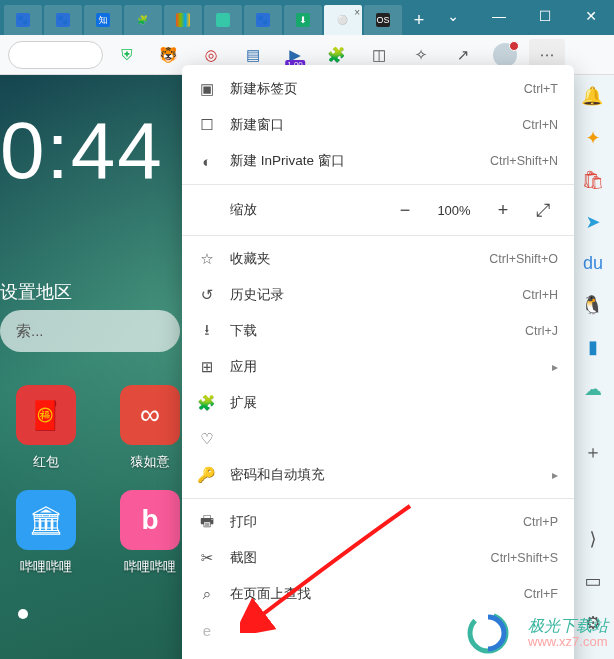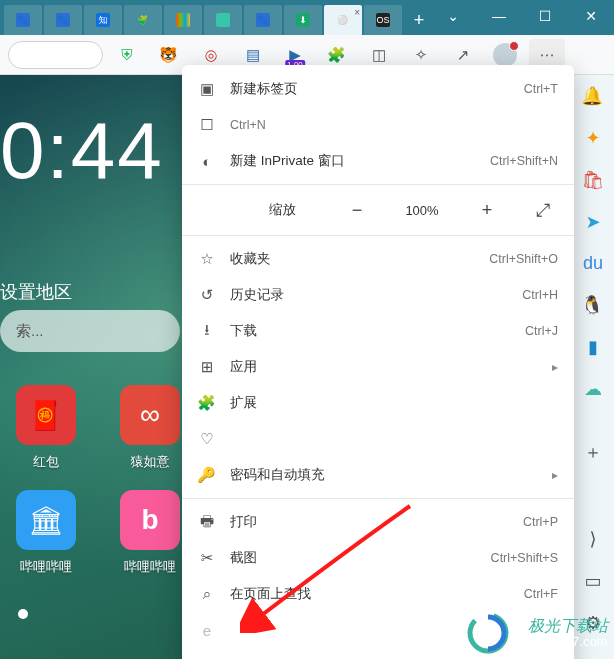--- a/index.html
+++ b/index.html
@@ -46,33 +46,33 @@
 
 .menu { position: absolute; left: 182px; top: 65px; width: 392px; background: #fff; box-shadow: 0 6px 24px rgba(0,0,0,0.25); border-radius: 6px; padding: 6px 0; font-size: 13.5px; color: #333; z-index: 50; }
 .menu-item { display: flex; align-items: center; height: 36px; padding: 0 16px; gap: 14px; }
 .menu-item.disabled { color: #aaa; }
 .mi-icon { width: 18px; display: flex; align-items: center; justify-content: center; color: #555; font-size: 15px; }
 .disabled .mi-icon { color: #bbb; }
 .mi-label { flex: 1; }
 .mi-short { color: #777; font-size: 12.5px; }
 .mi-sub { color: #888; font-size: 12px; }
 .menu-sep { height: 1px; background: #e6e6e6; margin: 5px 0; }
-.zoom-row { display: flex; align-items: center; height: 40px; padding: 0 16px; gap: 26px; margin-left: 39px; }
+.zoom-row { display: flex; align-items: center; height: 40px; padding: 0 16px; gap: 10px; }
 .zoom-label { flex: 1; padding-left: 32px; }
 .zoom-btn { width: 30px; height: 30px; display: flex; align-items: center; justify-content: center; font-size: 18px; color: #444; border-radius: 4px; }
 .zoom-val { width: 48px; text-align: center; font-size: 13px; }
 
 
 .arrow-svg { position: absolute; left: 240px; top: 498px; width: 180px; height: 135px; z-index: 60; pointer-events: none; }
 
 
 .watermark { position: absolute; right: 6px; bottom: 4px; z-index: 70; display: flex; align-items: center; gap: 18px; }
 .wm-logo { width: 44px; height: 44px; }
 .wm-text { font-size: 16px; color: #3bb6a0; font-style: italic; line-height: 1.1; }
-.wm-url { font-size: 13px; color: #ffffff; }
+.wm-url { font-size: 13px; color: #fca5a5; }
 </style>
 </head>
 <body>
 
 <div class="titlebar">
   <div class="tabs">
     <div class="tab">
         <span class="favicon" style="background:#2a6fd6">🐾</span>
       </div>
     <div class="tab">
@@ -179,20 +179,21 @@
 </div>
 
 <div class="menu">
   <div class="menu-item">
       <span class="mi-icon">▣</span>
       <span class="mi-label">新建标签页</span>
       <span class="mi-short">Ctrl+T</span>
     </div>
   <div class="menu-item">
       <span class="mi-icon">☐</span>
+      <span class="mi-label">新建窗口</span>
       <span class="mi-short">Ctrl+N</span>
     </div>
   <div class="menu-item">
       <span class="mi-icon">◐</span>
       <span class="mi-label">新建 InPrivate 窗口</span>
       <span class="mi-short">Ctrl+Shift+N</span>
     </div>
   <div class="menu-sep"></div>
   <div class="zoom-row">
     <span class="zoom-label">缩放</span>

